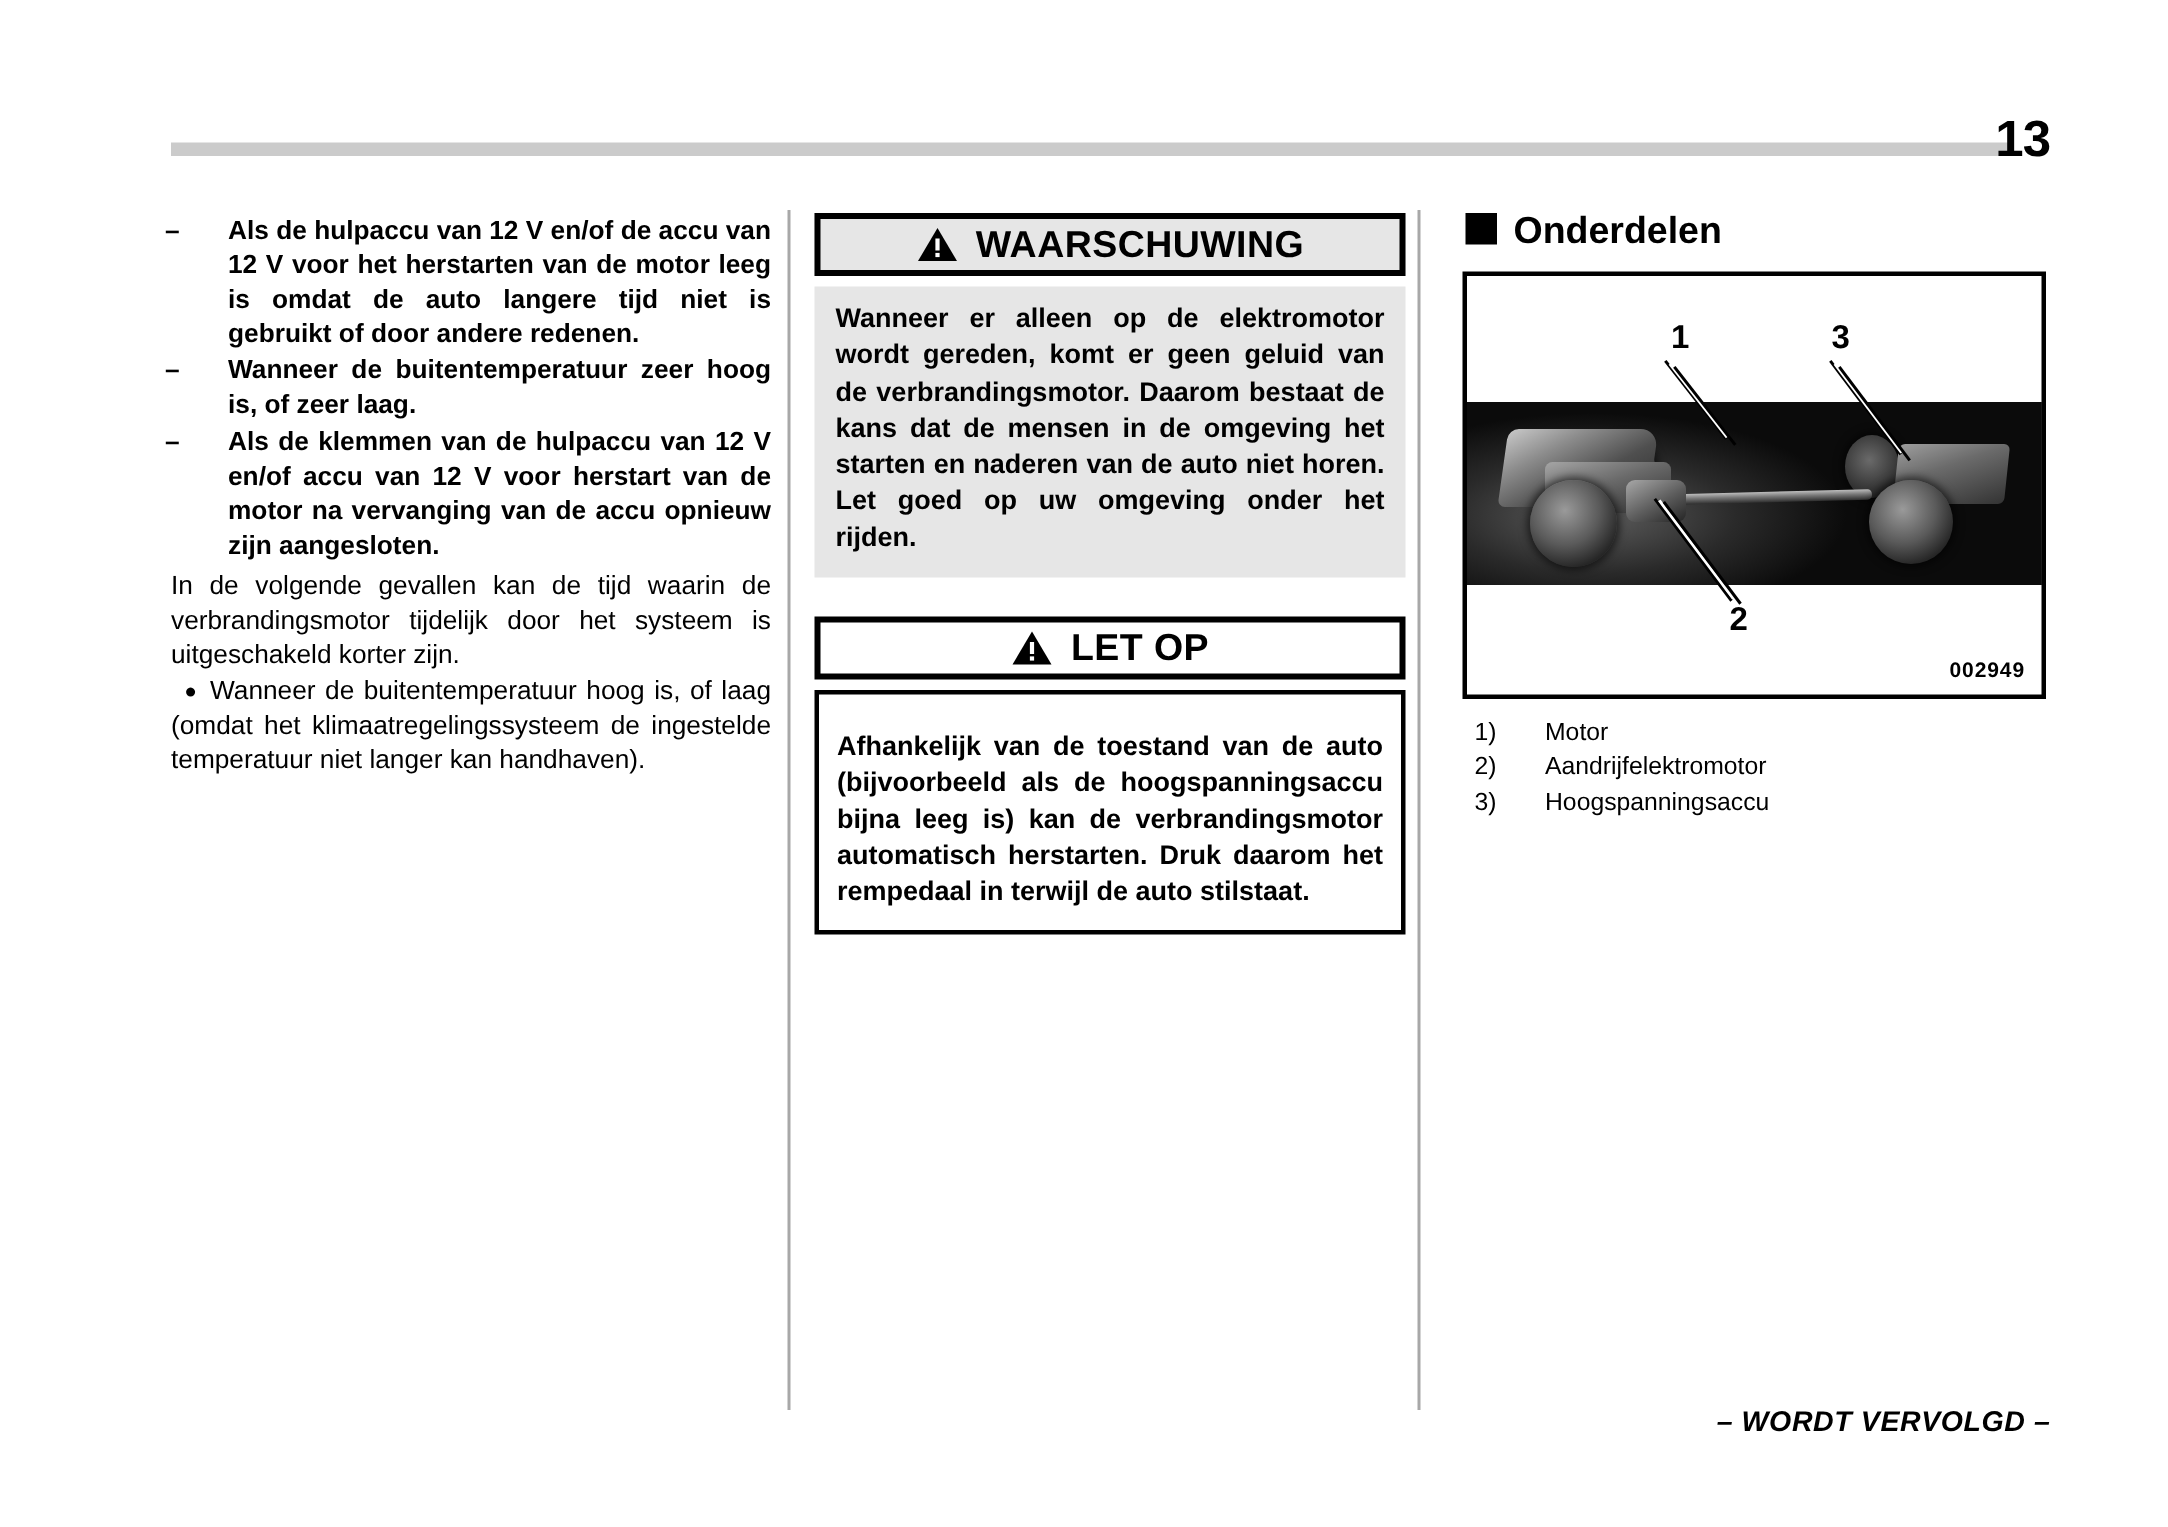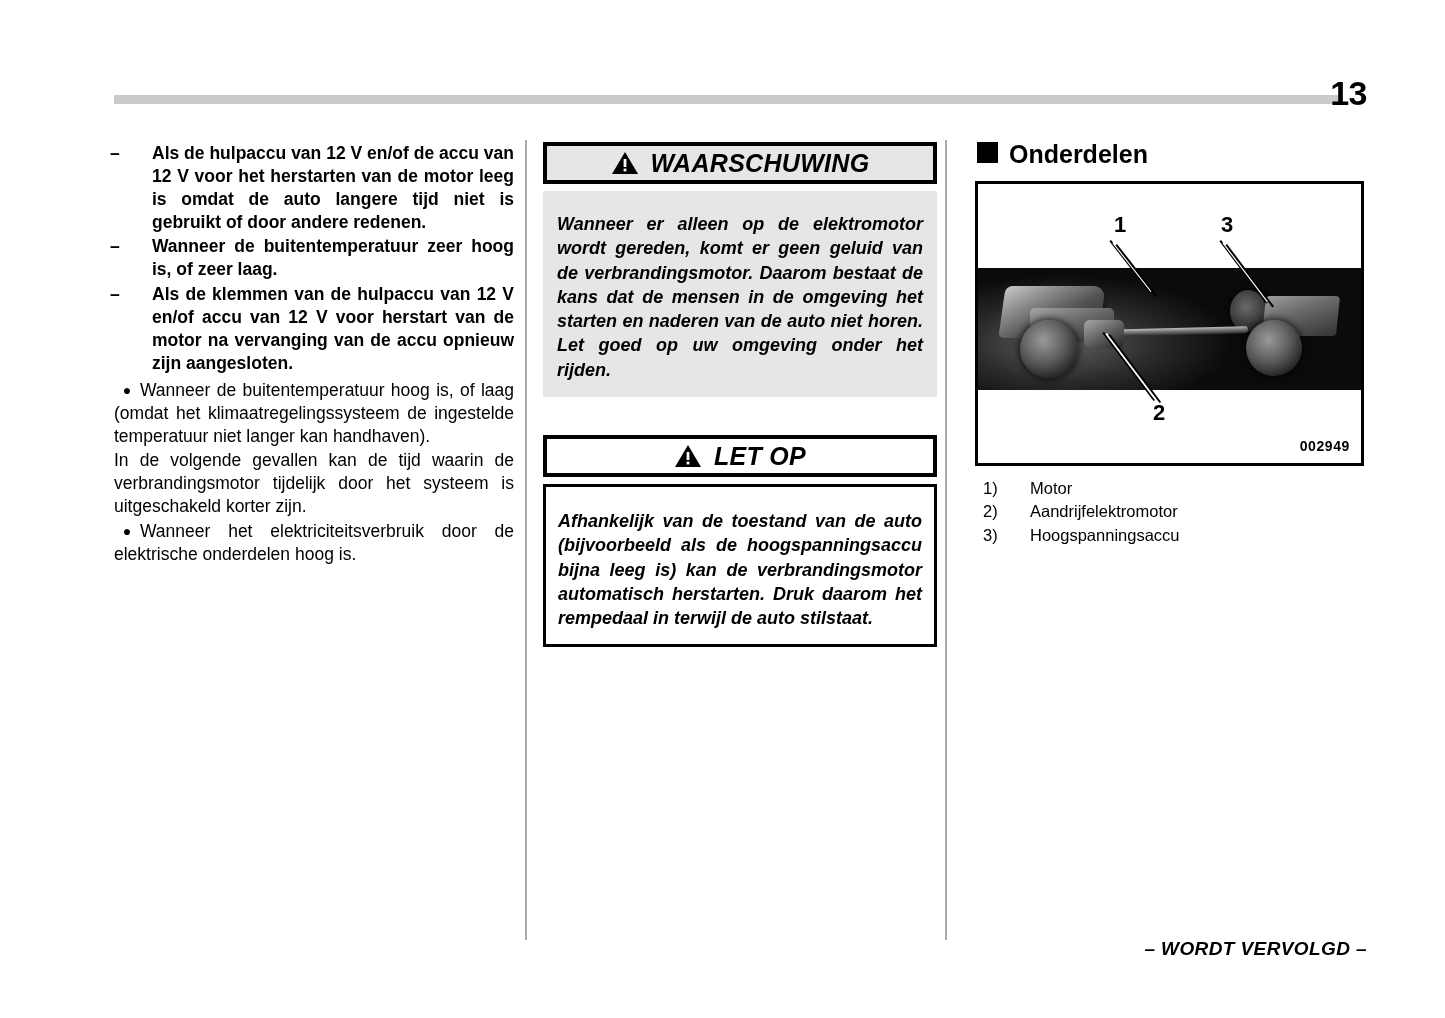--- a/index.html
+++ b/index.html
@@ -81,43 +81,42 @@
     text-indent: -21px;
   }
   .dash-para .dash-glyph {
     display: inline-block;
     width: 21px;
   }
   .gap { height: 3px; }
 
   
   .alert {
-    margin-bottom: 38px;
-    font-style: italic;
+    margin-bottom: 26px;
   }
   .alert-title {
     border: 4px solid #000;
     background: #e6e6e6;
     height: 34px;
     display: flex;
     align-items: center;
     justify-content: center;
     gap: 12px;
   }
   .alert-title.plain-bg { background: #ffffff; }
   .alert-title-text {
     font-size: 25px;
     font-weight: bold;
     letter-spacing: 0.3px;
     line-height: 1;
   }
   .warn-tri { display: block; }
   .alert-body {
     background: #e6e6e6;
-    padding: 21px 14px 15px 14px;
+    padding: 9px 14px 15px 14px;
     font-size: 18px;
     font-weight: bold;
     line-height: 1.35;
     text-align: justify;
     margin-top: 7px;
   }
   .alert-body.boxed {
     background: #ffffff;
     border: 3px solid #000;
     padding: 22px 12px 13px 12px;
@@ -261,25 +260,24 @@
 
 
   <p class="para bold dash-para"><span class="dash-glyph">–</span><span>Als de hulpaccu van 12 V en/of de accu van 12 V voor het herstarten van de motor leeg is omdat de auto langere tijd niet is gebruikt of door andere redenen.</span></p>
 
   <p class="para bold dash-para"><span class="dash-glyph">–</span><span>Wanneer de buitentemperatuur zeer hoog is, of zeer laag.</span></p>
 
   <p class="para bold dash-para"><span class="dash-glyph">–</span><span>Als de klemmen van de hulpaccu van 12 V en/of accu van 12 V voor herstart van de motor na vervanging van de accu opnieuw zijn aangesloten.</span></p>
 
   <div class="gap"></div>
 
+  <p class="para"><span>In de volgende gevallen kan de tijd waarin de verbrandingsmotor tijdelijk door het systeem is uitgeschakeld korter zijn.</span></p>
+
   <p class="para bullet-para"><span class="bullet-glyph">●</span><span>Wanneer de buitentemperatuur hoog is, of laag (omdat het klimaatregelingssysteem de ingestelde temperatuur niet langer kan handhaven).</span></p>
 
-  <p class="para"><span>In de volgende gevallen kan de tijd waarin de verbrandingsmotor tijdelijk door het systeem is uitgeschakeld korter zijn.</span></p>
-
-  <p class="para bullet-para"><span class="bullet-glyph">●</span><span>Wanneer het elektriciteitsverbruik door de elektrische onderdelen hoog is.</span></p>
 
 </div>
 
 <div id="column-middle" class="column">
 
   <div class="alert">
     <div class="alert-title">
       <span>
         <svg class="warn-tri" width="28" height="24" viewBox="0 0 28 24" aria-hidden="true">
           <polygon points="14,1 27,23 1,23" fill="#000"></polygon>

